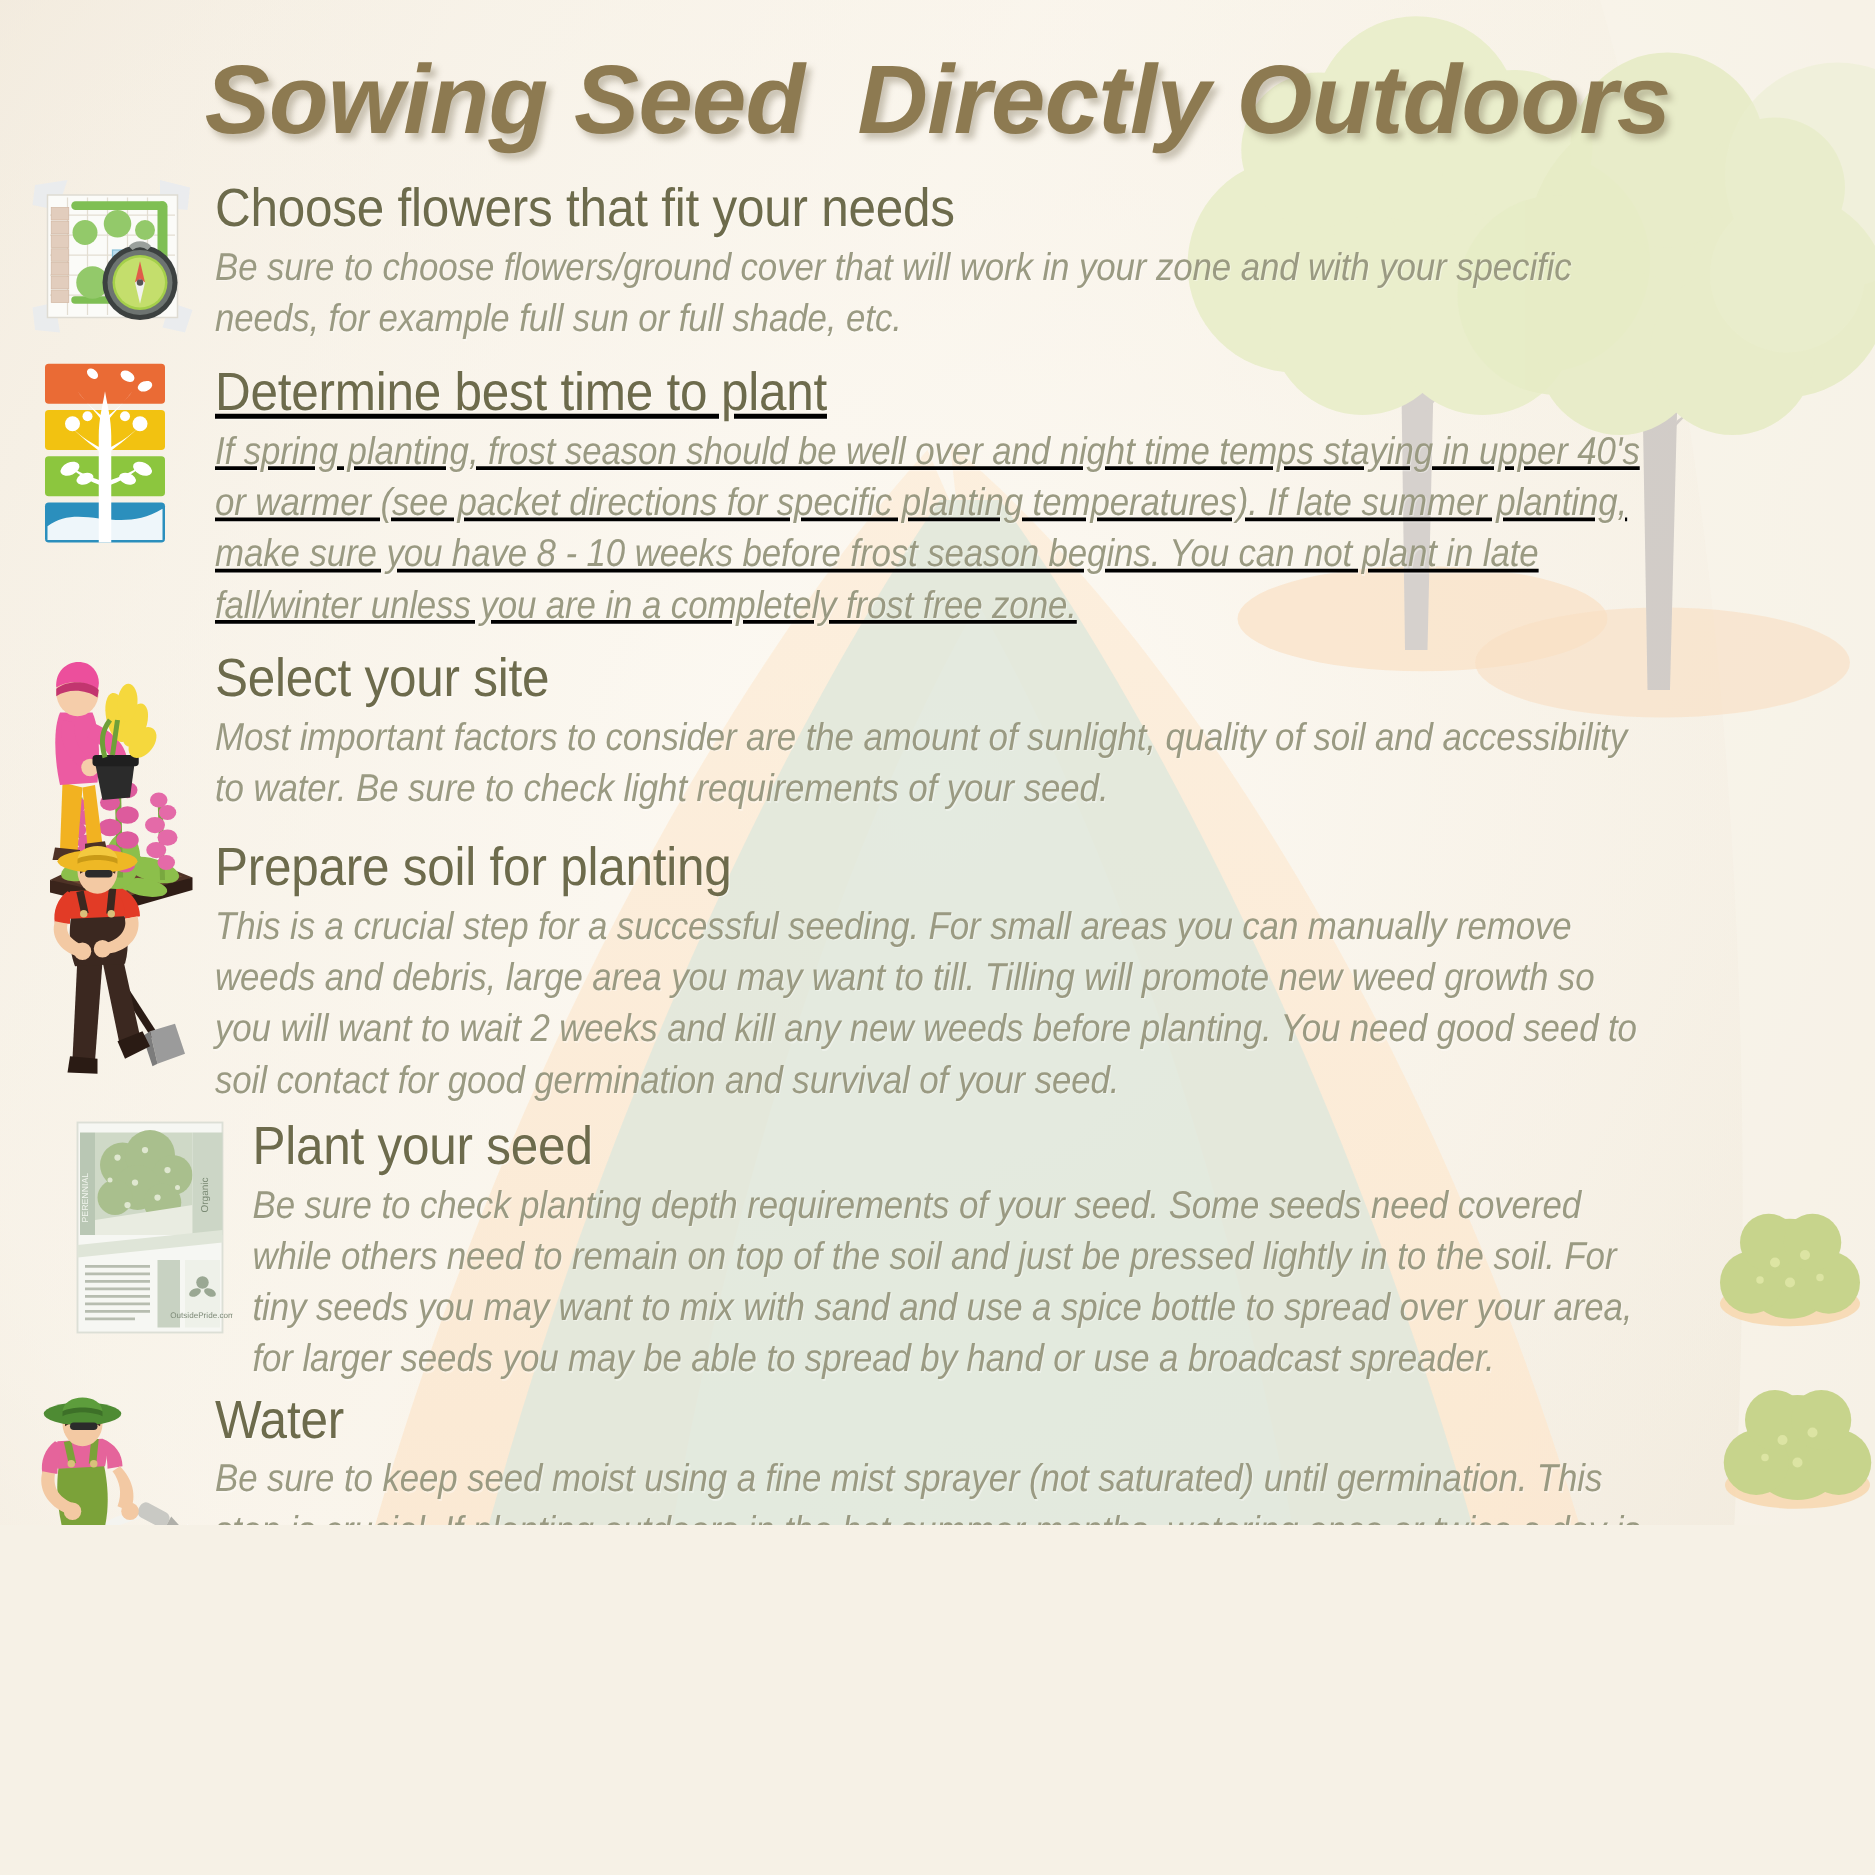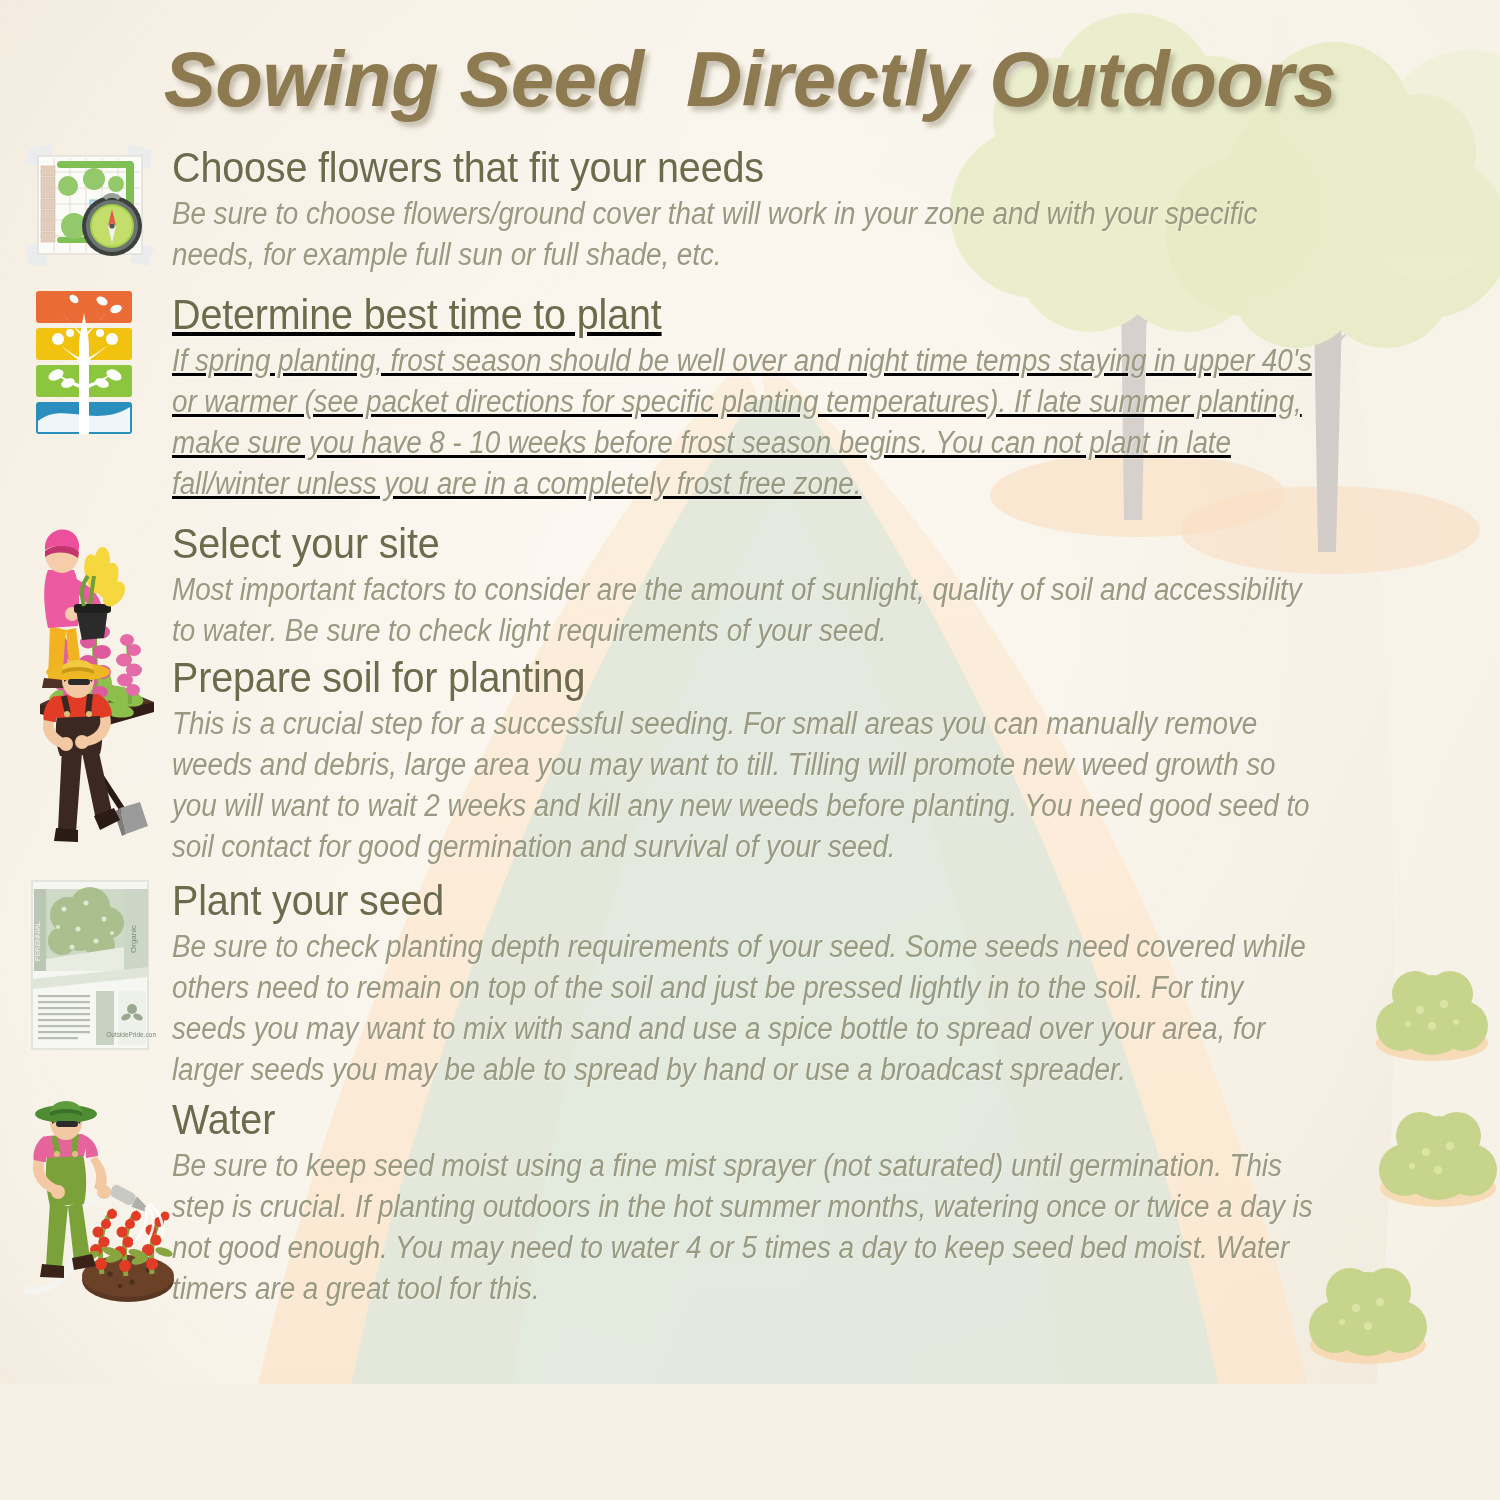--- a/index.html
+++ b/index.html
@@ -4,21 +4,21 @@
 <style>
   html,body{margin:0;padding:0;}
   body{
     width:1500px;height:1500px;
     background:#f6f1e6;
     font-family:"Liberation Sans", sans-serif;
     overflow:hidden;
   }
   #poster{
     position:relative;
-    width:1500px;height:1384px;
+    width:1500px;height:1220px;
     overflow:hidden;
     background:
       linear-gradient(115deg,#f3ece0 0%,#f7f2e8 18%,#fbf7ef 40%,#f7f2e7 62%,#f4eee2 82%,#efe8da 100%);
   }
 
   
   .bg{position:absolute;inset:0;overflow:hidden;pointer-events:none;}
   .bg svg{position:absolute;inset:0;width:1500px;height:1500px;display:block;}
 
   
@@ -79,23 +79,23 @@
     color:#9a9a82;
     letter-spacing:-0.1px;
     transform:scaleX(0.9);
     transform-origin:left center;
     text-shadow:1px 1px 0 rgba(255,255,255,0.35);
   }
 
   
   .s1{margin-bottom:14px;}
   .s2{margin-bottom:14px;text-decoration:underline;}
-  .s3{margin-bottom:1px;}
+  .s3{margin-bottom:18px;}
   .s4{margin-bottom:8px;}
-  .s5{margin-bottom:4px;}
+  .s5{margin-bottom:4px;margin-left:30px;}
   .s6{margin-bottom:16px;}
 </style>
 </head>
 <body>
 
 <div id="poster">
 
   <div class="bg">
     <svg viewBox="0 0 1500 1500" xmlns="http://www.w3.org/2000/svg">
       <defs>

